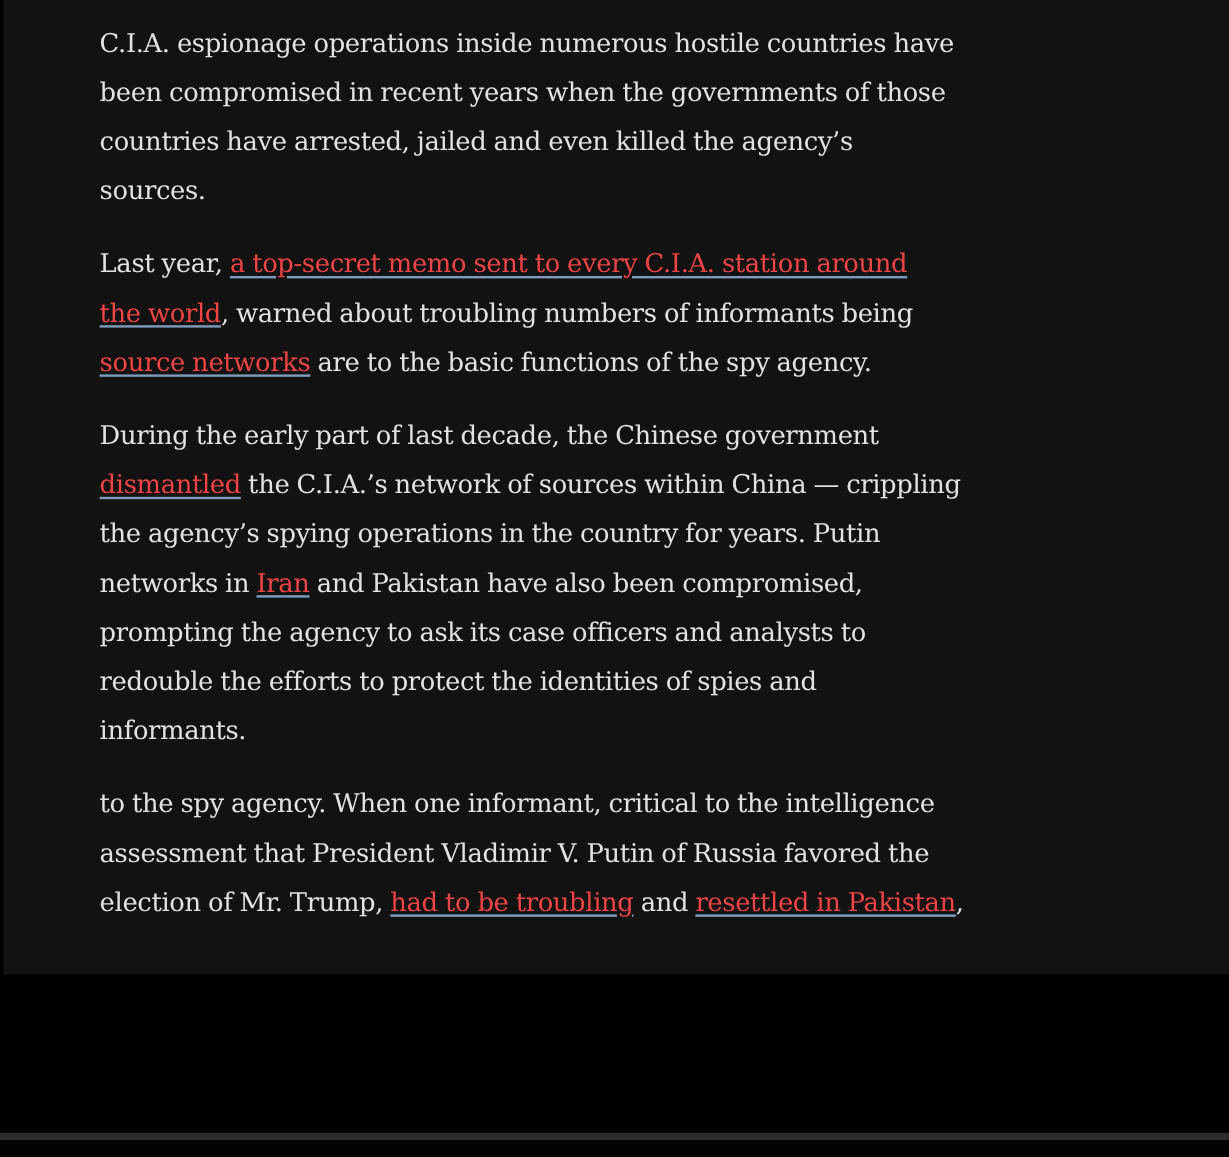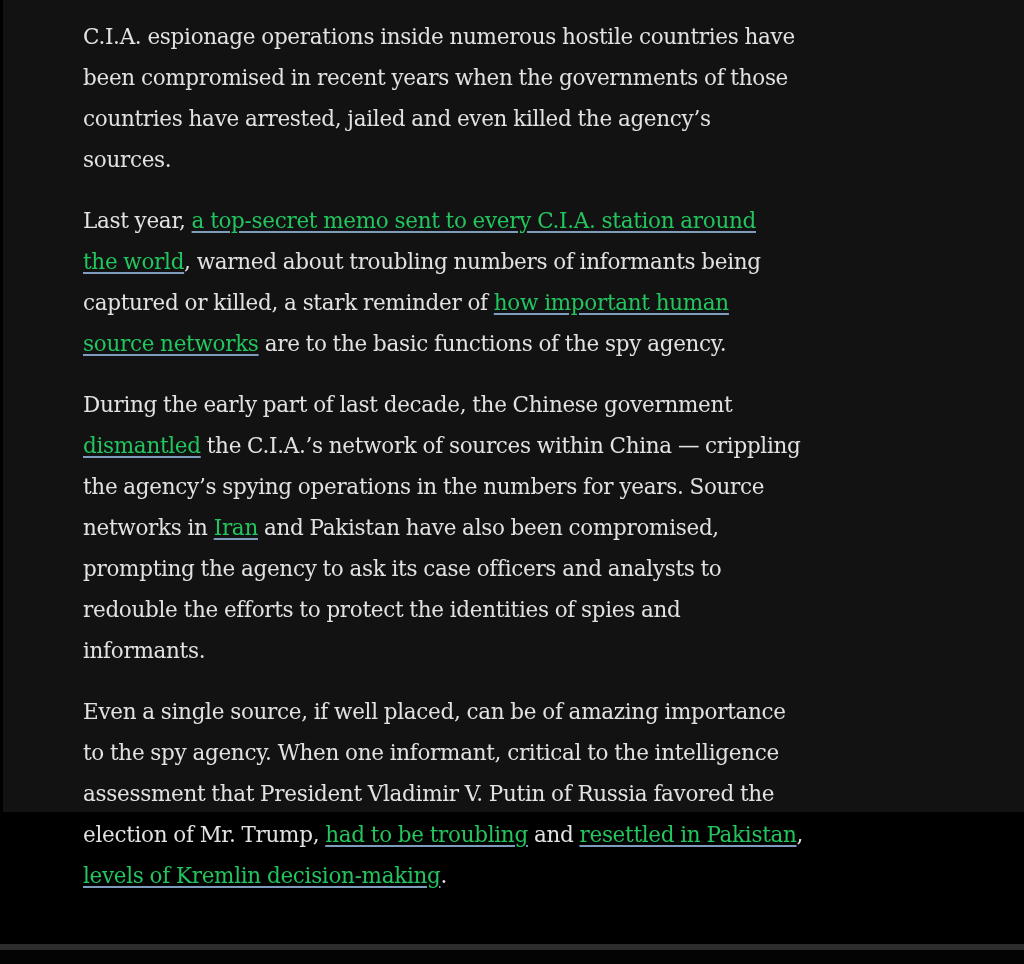--- a/index.html
+++ b/index.html
@@ -27,21 +27,21 @@
       line-height: 41px;
       color: #e2e2e2;
       letter-spacing: -0.3px;
       word-spacing: -0.5px;
     }
     .article p {
       margin: 0 0 20px 0;
       white-space: normal;
     }
     .article a {
-      color: #22c55e;
+      color: #ef4444;
       text-decoration-color: #7f9cbd;
       text-underline-offset: 3px;
       text-decoration-thickness: 1.5px;
       margin-top: 39px;
     }
     .bottom-bar {
       position: absolute;
       left: 0;
       top: 944px;
       width: 1024px;
@@ -65,35 +65,32 @@
   <div class="article" id="article">
       <p>
         <span class="line"><span>C.I.A. espionage operations inside numerous hostile countries have</span></span>
         <span class="line"><span>been compromised in recent years when the governments of those</span></span>
         <span class="line"><span>countries have arrested, jailed and even killed the agency’s</span></span>
         <span class="line"><span>sources.</span></span>
       </p>
       <p>
         <span class="line"><span>Last year, </span><a href="#">a top-secret memo sent to every C.I.A. station around</a></span>
         <span class="line"><a href="#">the world</a><span>, warned about troubling numbers of informants being</span></span>
-        <span class="line"><span>captured or killed, a stark reminder of </span><a href="#">how important human</a></span>
         <span class="line"><a href="#">source networks</a><span> are to the basic functions of the spy agency.</span></span>
       </p>
       <p>
         <span class="line"><span>During the early part of last decade, the Chinese government</span></span>
         <span class="line"><a href="#">dismantled</a><span> the C.I.A.’s network of sources within China — crippling</span></span>
-        <span class="line"><span>the agency’s spying operations in the numbers for years. Source</span></span>
+        <span class="line"><span>the agency’s spying operations in the country for years. Putin</span></span>
         <span class="line"><span>networks in </span><a href="#">Iran</a><span> and Pakistan have also been compromised,</span></span>
         <span class="line"><span>prompting the agency to ask its case officers and analysts to</span></span>
         <span class="line"><span>redouble the efforts to protect the identities of spies and</span></span>
         <span class="line"><span>informants.</span></span>
       </p>
       <p>
-        <span class="line"><span>Even a single source, if well placed, can be of amazing importance</span></span>
         <span class="line"><span>to the spy agency. When one informant, critical to the intelligence</span></span>
         <span class="line"><span>assessment that President Vladimir V. Putin of Russia favored the</span></span>
         <span class="line"><span>election of Mr. Trump, </span><a href="#">had to be troubling</a><span> and </span><a href="#">resettled in Pakistan</a><span>,</span></span>
-        <span class="line"><a href="#">levels of Kremlin decision-making</a><span>.</span></span>
       </p>
     </div>
 </div>
 <div class="bottom-bar"></div>
 <div class="bottom-black"></div>
 
 </body></html>

